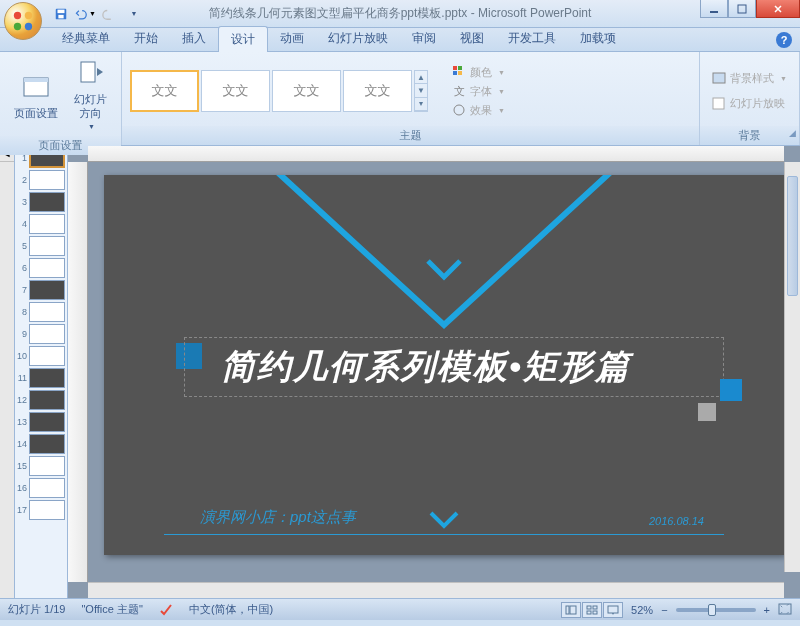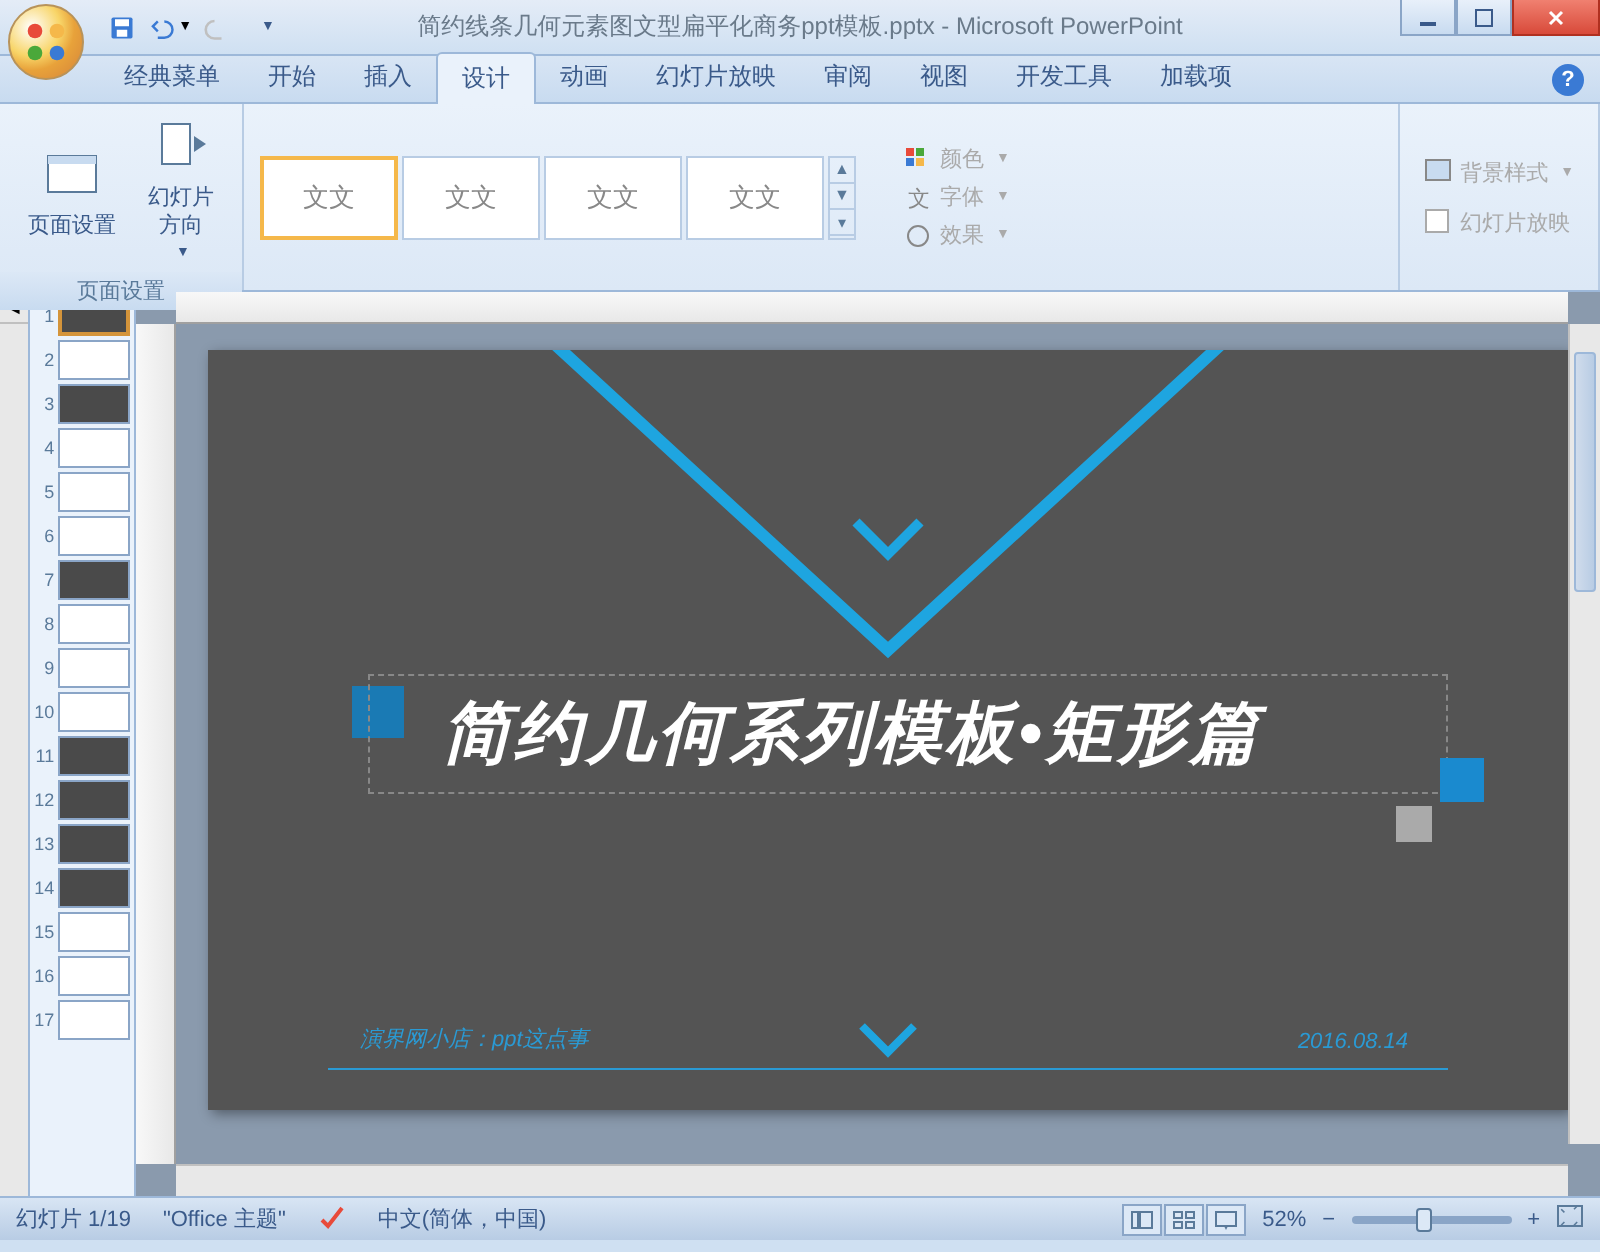--- a/index.html
+++ b/index.html
@@ -45,21 +45,21 @@
 .ruler-h{position:absolute;top:0;left:20px;right:16px;height:16px;background:linear-gradient(#f8f8f8,#e8e8e8);border-bottom:1px solid #a0a0a0;}
 .ruler-v{position:absolute;top:16px;left:0;bottom:16px;width:20px;background:linear-gradient(90deg,#f8f8f8,#e8e8e8);border-right:1px solid #a0a0a0;}
 .slide{width:680px;height:380px;background:#545454;position:relative;box-shadow:2px 2px 6px rgba(0,0,0,0.4);overflow:hidden;}
 .slide-placeholder{position:absolute;top:12px;left:16px;font-size:16px;color:#222;}
 .triangle{position:absolute;top:-10px;left:50%;transform:translateX(-50%);}
 .chev{position:absolute;left:50%;transform:translateX(-50%);}
 .chev1{top:82px;}
 .chev2{bottom:24px;}
 .title-box{position:absolute;top:162px;left:80px;right:60px;height:60px;border:1px dashed #888;display:flex;align-items:center;padding-left:36px;font-style:italic;}
 .title-text-slide{font-size:34px;font-weight:bold;color:#fff;letter-spacing:2px;}
-.footer-left{position:absolute;bottom:28px;left:76px;font-size:11px;color:#2a9ad4;font-style:italic;}
+.footer-left{position:absolute;bottom:28px;left:96px;font-size:15px;color:#2a9ad4;font-style:italic;}
 .footer-right{position:absolute;bottom:28px;right:80px;font-size:11px;color:#2a9ad4;font-style:italic;}
 .footer-line{position:absolute;bottom:20px;left:60px;right:60px;height:1px;background:#2a9ad4;}
 .sq{position:absolute;background:#2a9ad4;}
 .sq1{width:26px;height:26px;top:168px;left:72px;background:#1a7ab4;}
 .sq2{width:18px;height:18px;top:228px;right:68px;background:#aaa;}
 .sq3{width:22px;height:22px;top:204px;right:42px;background:#1a8acf;}
 .scroll-v{position:absolute;right:0;top:16px;bottom:26px;width:16px;background:#e8e8e8;border-left:1px solid #c0c0c0;}
 .scroll-v-thumb{position:absolute;top:14px;left:2px;right:2px;height:120px;background:linear-gradient(90deg,#d0dcec,#b8cce4);border:1px solid #9db8d9;border-radius:2px;}
 .scroll-h{position:absolute;bottom:0;left:20px;right:16px;height:16px;background:#e8e8e8;border-top:1px solid #c0c0c0;}
 .statusbar{height:22px;background:linear-gradient(#d8e5f4,#b8cce4);border-top:1px solid #9db8d9;display:flex;align-items:center;font-size:11px;color:#3a5a8a;padding:0 8px;gap:16px;}
@@ -205,39 +205,41 @@
           </div>
         <div class="small-row">
             <svg viewBox="0 0 14 14">
               <circle cx="7" cy="7" r="5" fill="none" stroke="#888"></circle>
             </svg>
             <span>效果</span>
             <span class="dropdown-arrow">▼</span>
           </div>
       </div>
     </div>
+    <div class="rgroup-label">主题</div>
   </div>
   <div class="rgroup">
     <div class="rgroup-content">
       <div style="display:flex;flex-direction:column;gap:6px;">
         <div class="small-row">
             <svg viewBox="0 0 14 14">
               <rect x="1" y="1" width="12" height="10" fill="#c8dbf0" stroke="#888"></rect>
             </svg>
             <span>背景样式</span>
             <span class="dropdown-arrow">▼</span>
           </div>
         <div class="small-row">
             <svg viewBox="0 0 14 14">
               <rect x="1" y="1" width="11" height="11" fill="#fff" stroke="#aaa"></rect>
             </svg>
             <span>幻灯片放映</span>
           </div>
       </div>
     </div>
+    <div class="rgroup-label"><span>背景</span><span class="launcher">◢</span></div>
   </div>
 </div>
 
 <div class="workspace">
   <div class="outline-pane">
     <div style="height:16px;display:flex;align-items:center;justify-content:center;font-size:9px;border-bottom:1px solid #c0c0c0">◄</div>
   </div>
   <div class="thumbs-pane" id="thumbs">
       <div class="thumb-row">
         <div class="thumb-num">1</div>

